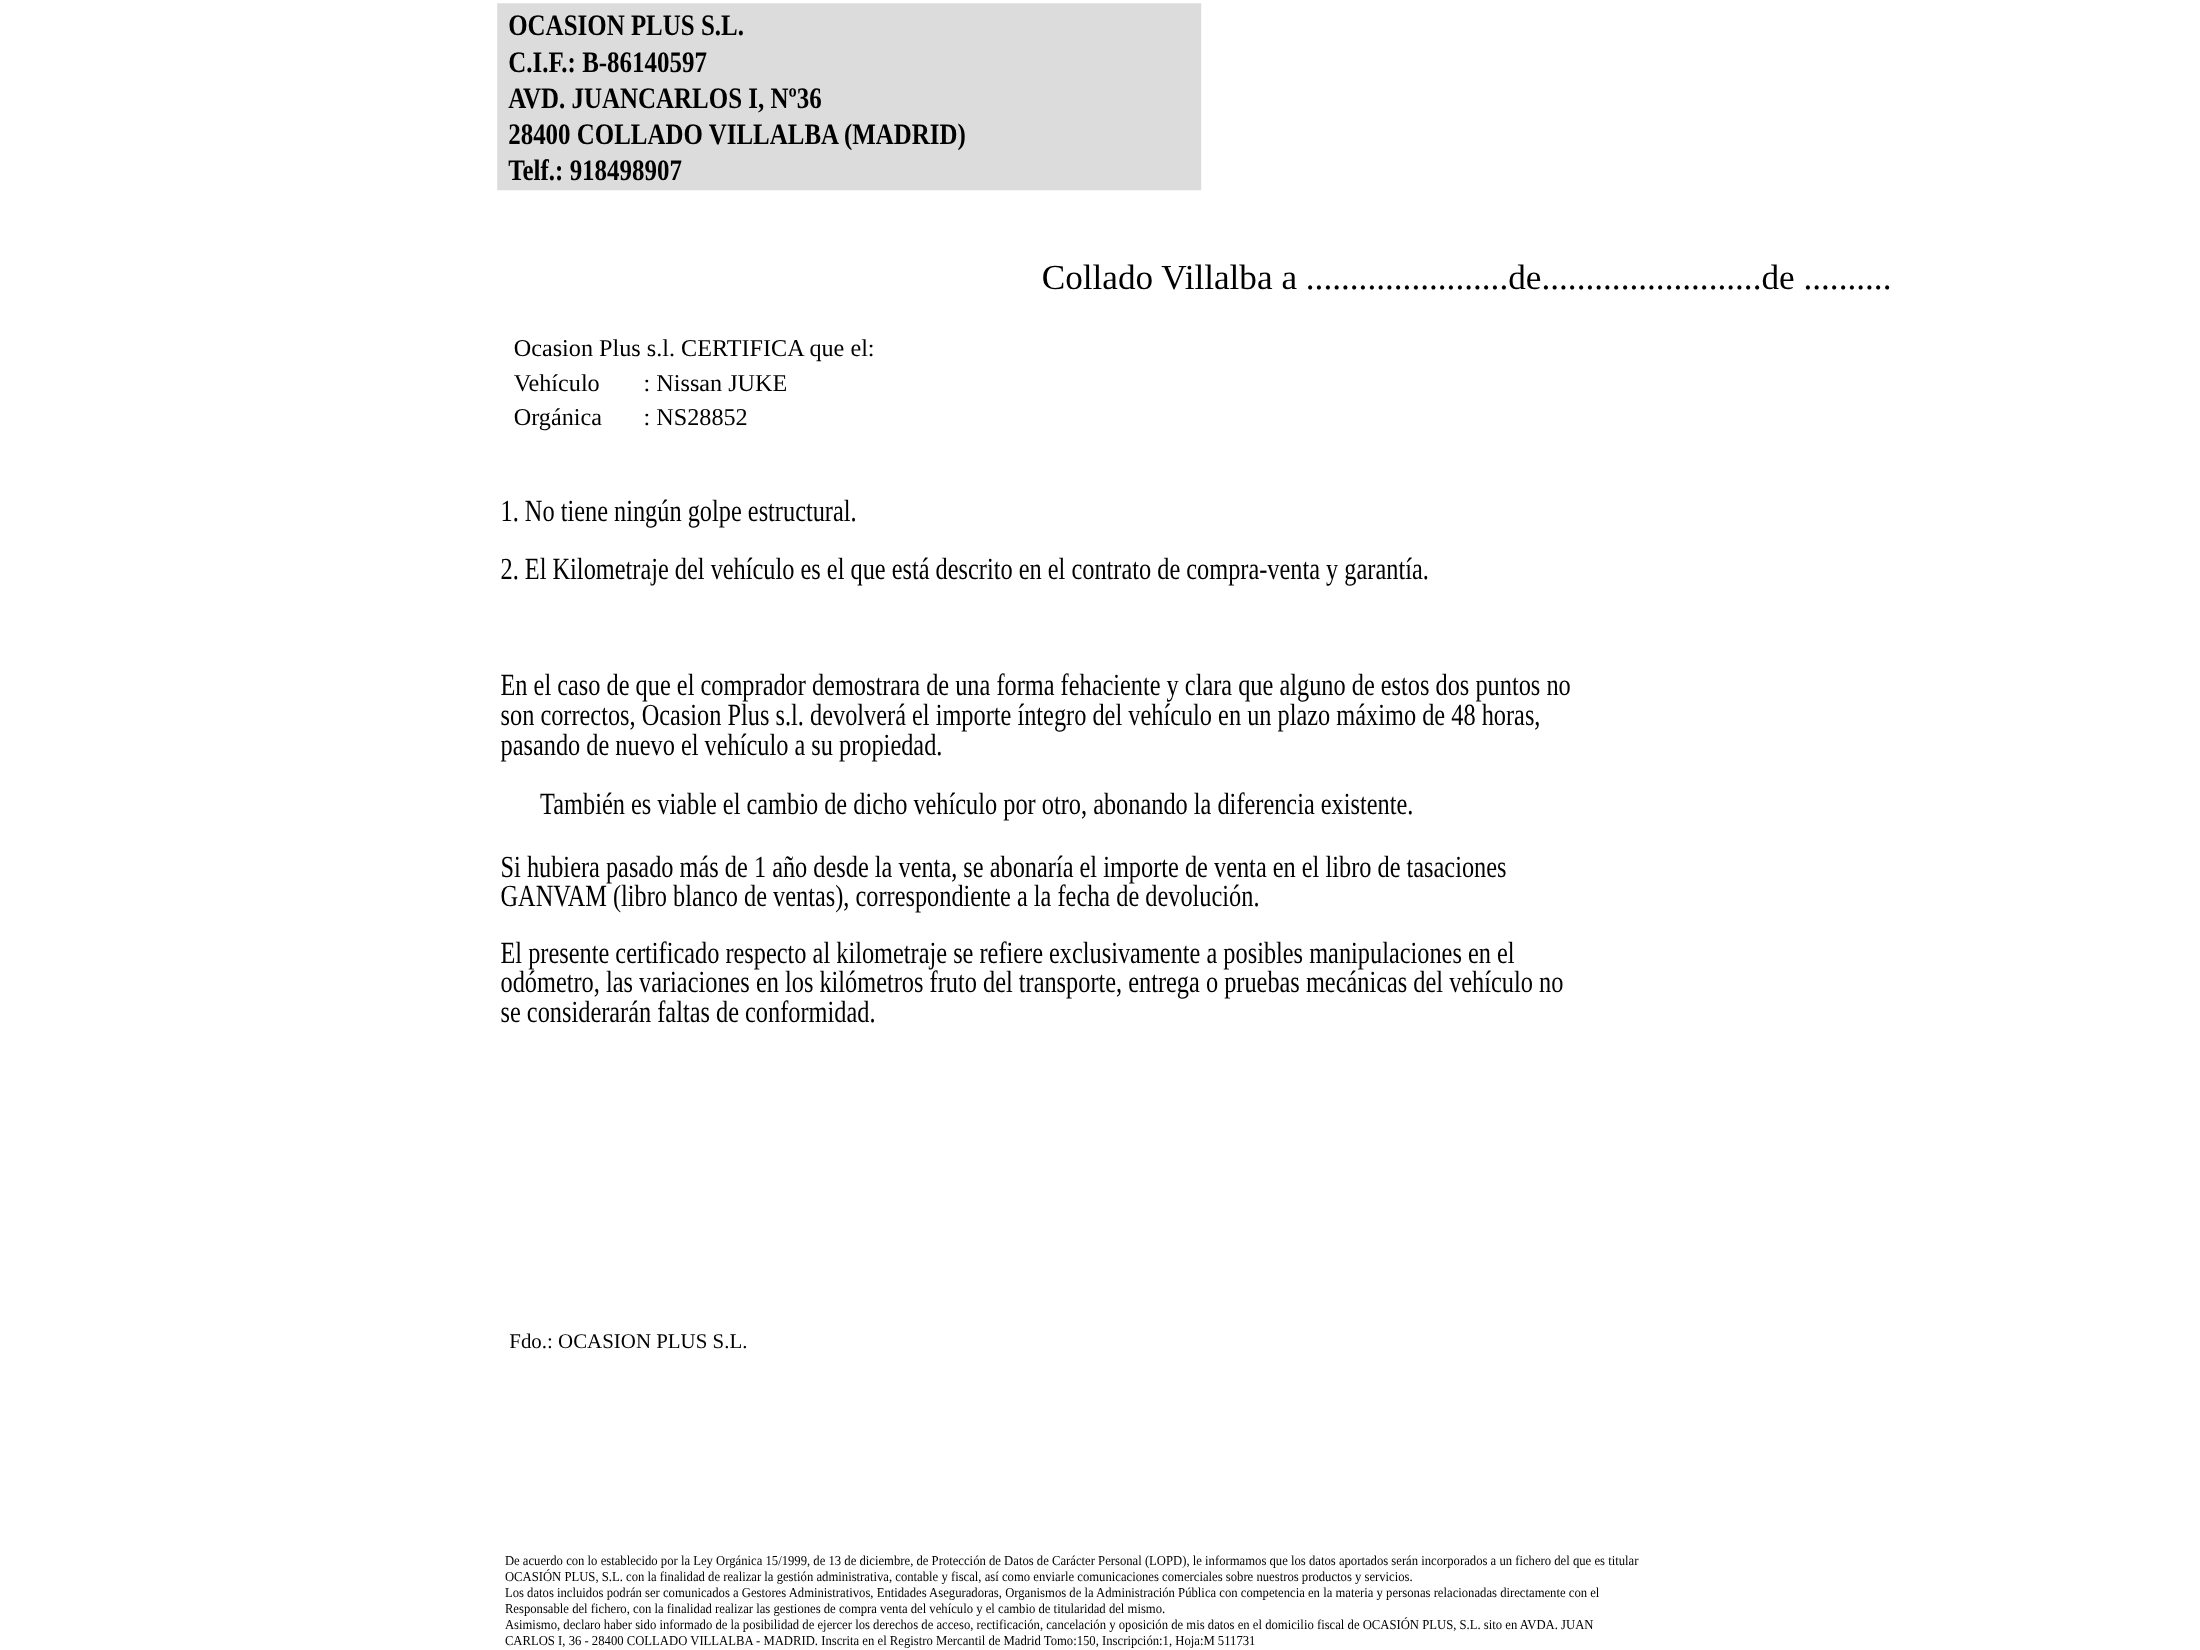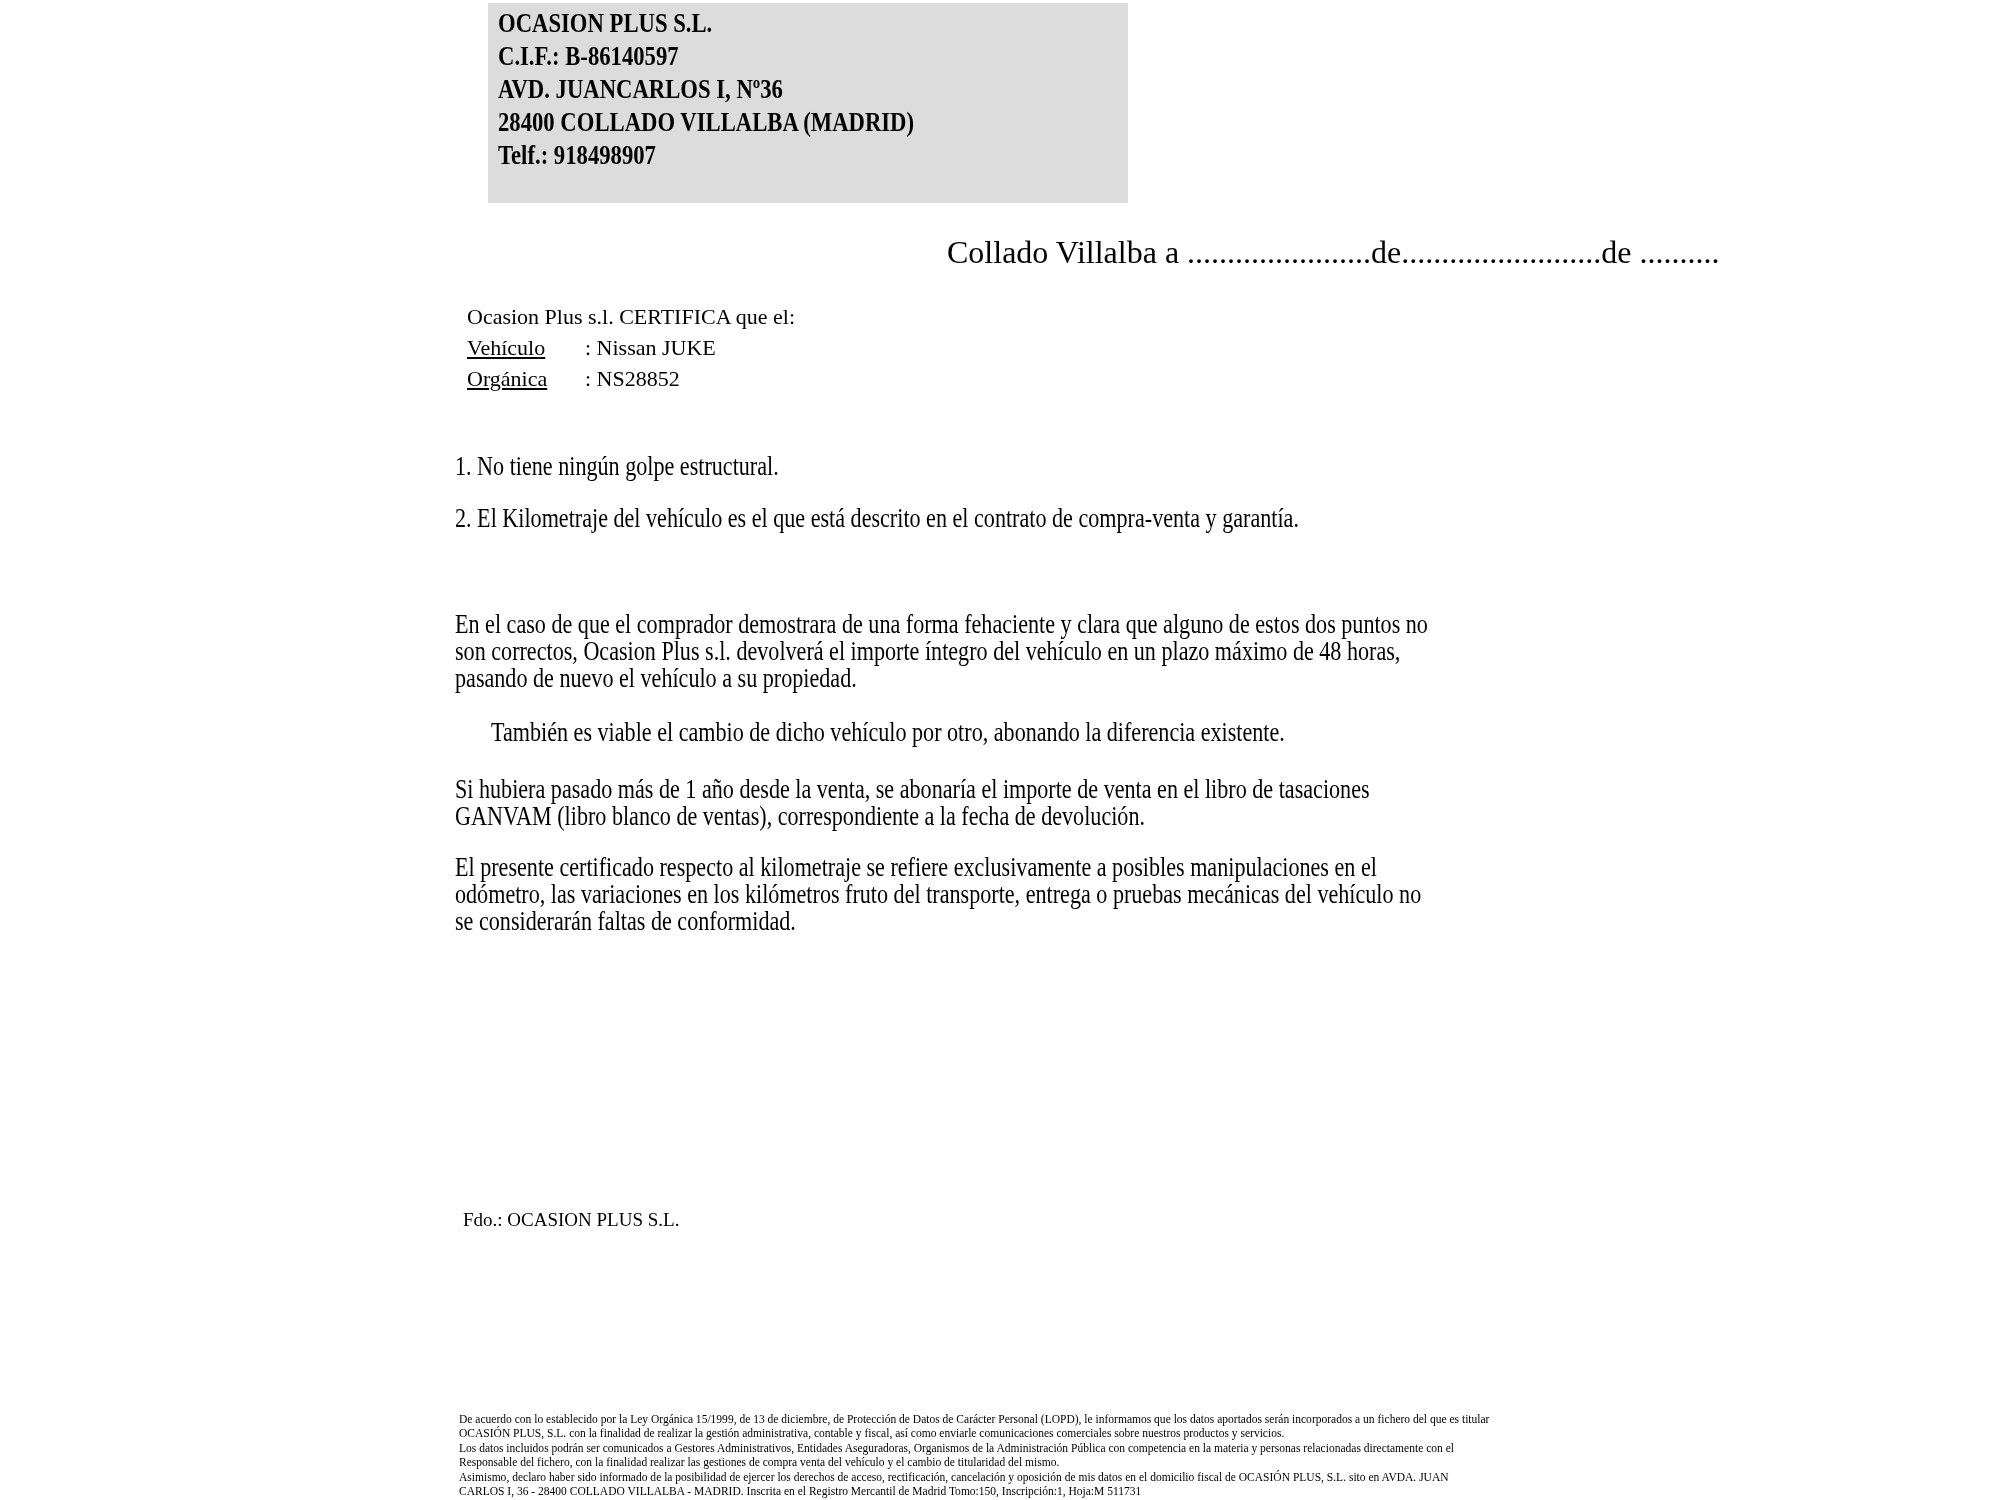--- a/index.html
+++ b/index.html
@@ -8,22 +8,22 @@
     background: #ffffff;
     position: relative;
     font-family: "Liberation Serif", "DejaVu Serif", serif;
     color: #000000;
     overflow: hidden;
   }
   .abs { position: absolute; }
 
   
   .letterhead {
-    left: 488px; top: 3px;
-    width: 640px; height: 200px;
+    left: 452px; top: 3px;
+    width: 640px; height: 170px;
     background: #dcdcdc;
     padding: 4px 0 0 10px;
     box-sizing: border-box;
   }
   .letterhead .lh-line {
     height: 33px; line-height: 33px;
     font-weight: bold; font-size: 27px;
     white-space: nowrap;
   }
   .cx { display: inline-block; transform-origin: 0 50%; white-space: nowrap; }
@@ -31,21 +31,21 @@
   .cx-body { transform: scaleX(0.79); }
   .cx-foot { transform: scaleX(0.93); }
 
   
   .dateline { left: 947px; top: 237px; font-size: 32px; line-height: 30px; white-space: nowrap; }
 
   
   .cert { left: 467px; top: 301px; font-size: 22px; }
   .cert-line { height: 31px; line-height: 31px; white-space: nowrap; }
   .cert-label { display: inline-block; width: 118px; }
-  .cert-label .u { text-decoration: underline; }
+  .cert-label .u { }
 
   
   .point, .para { font-size: 28px; }
   .line { height: 27px; line-height: 27px; white-space: nowrap; }
   .point .line { height: 28px; line-height: 28px; }
 
   .signature { left: 463px; top: 1205px; font-size: 19px; line-height: 30px; white-space: nowrap; }
 
   
   .legal { left: 459px; top: 1412px; font-size: 12.4px; }

